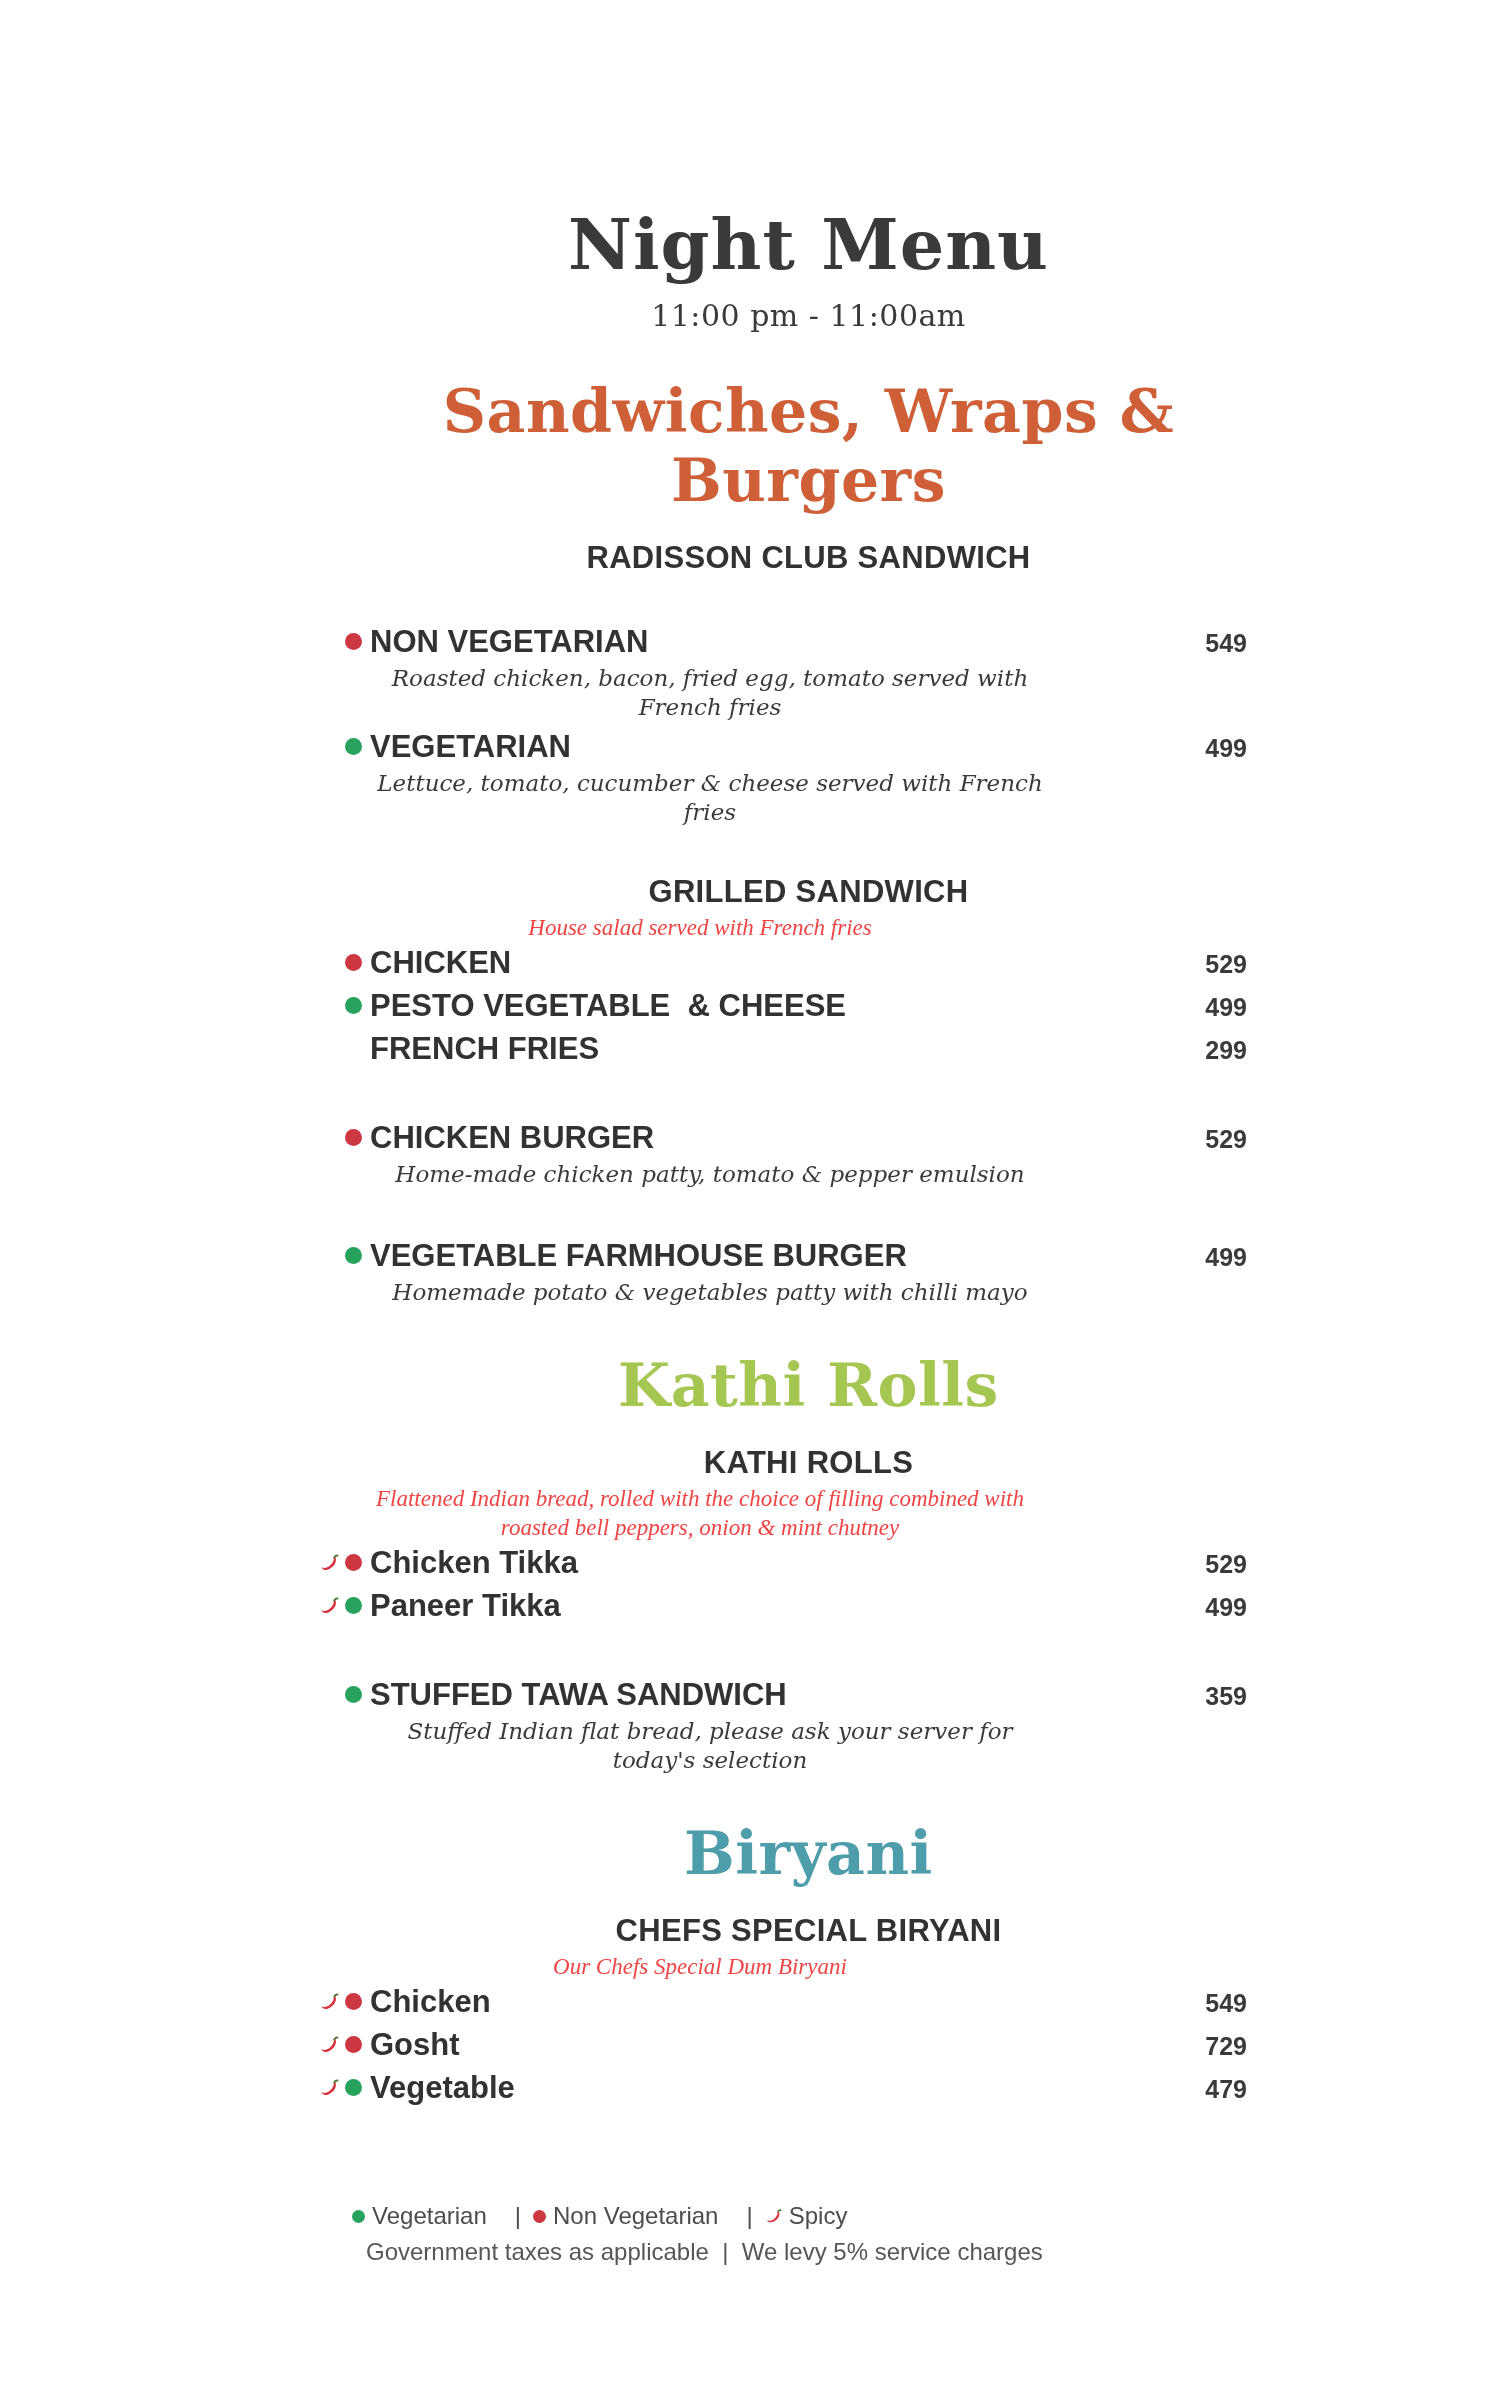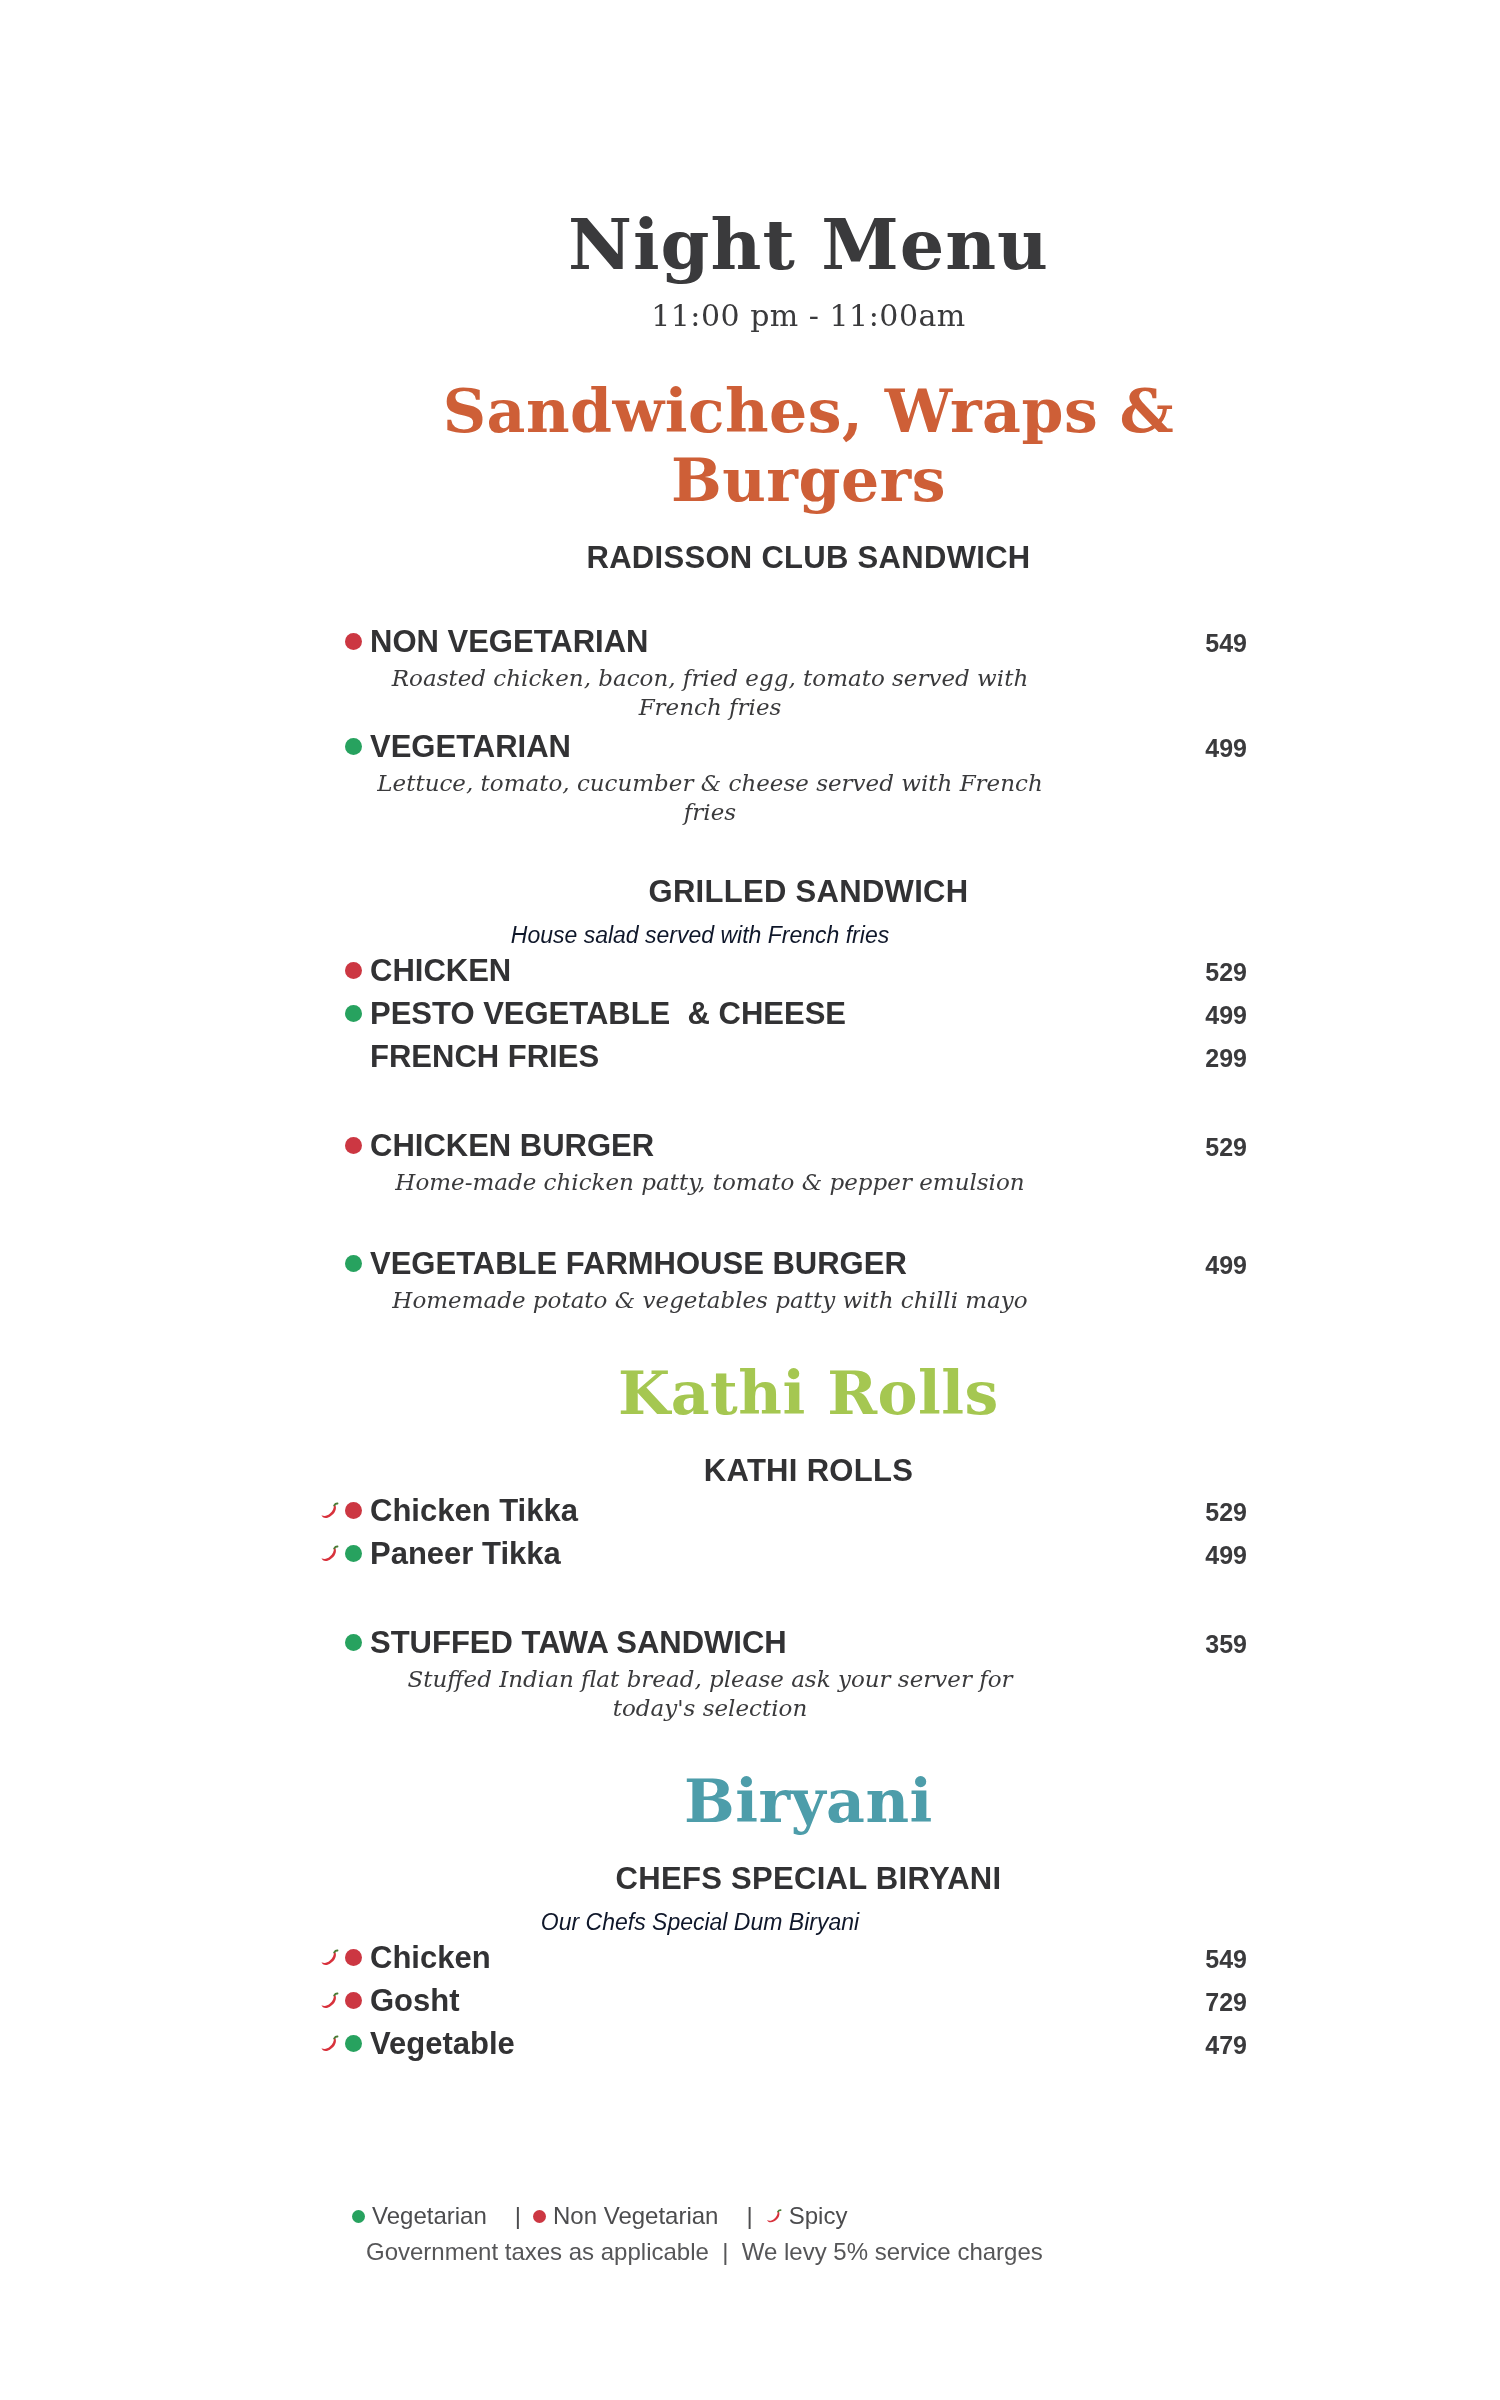--- a/index.html
+++ b/index.html
@@ -22,22 +22,22 @@
     font-family:"DejaVu Serif",serif;font-weight:700;font-size:60px;
     line-height:1.15;letter-spacing:0.5px;margin:8px;
   }
   .group{margin-top:46px;position:relative;}
   .group.first{margin-top:24px;}
   .group-name{
     font-size:31px;font-weight:700;line-height:38px;letter-spacing:0.3px;
     color:#323234;white-space:pre-wrap;
   }
   .group-desc{
-    font-family:Liberation Sans, sans-serif;font-style:italic;font-size:23px;
-    line-height:29px;max-width:660px;margin-top:10px;color:#0f172a;
+    font-family:Liberation Serif, serif;font-style:italic;font-size:23px;
+    line-height:29px;max-width:660px;margin-top:2px;color:#ef4444;
   }
   .items.after-name-gap{margin-top:44px;}
   .item{position:relative;}
   .item-row{display:flex;align-items:baseline;min-height:41px;}
   .item-name{
     font-size:31px;font-weight:700;line-height:41px;color:#323234;
     white-space:pre-wrap;
   }
   .item-price{margin-left:auto;font-size:25px;font-weight:700;line-height:41px;color:#3a3a3c;}
   .item-desc{
@@ -163,20 +163,21 @@
   </div>
               </div>
   </div>
           </div>
   </section>
         <section class="section">
     <h2 class="section-heading" style="color: rgb(165, 199, 81);">Kathi Rolls</h2>
     <div class="groups">
             <div class="group first">
     <div class="group-name">KATHI ROLLS</div>
+    <div class="group-desc">Flattened Indian bread, rolled with the choice of filling combined with roasted bell peppers, onion &amp; mint chutney</div>
     <div class="items">
                 <div class="item">
     <div class="item-row">
       <span class="markers">
                       <span class="chilli">
                         <svg viewBox="0 0 24 24" width="20" height="20">
                           <path d="M19.5 4.5 C21.6 9 19.8 14.8 13 18.8 C8 21.6 4 20 3 17 C6.2 18.6 9.8 18 12.8 15.4 C16.6 12.2 18.4 8.4 17.6 4.9 Z" fill="#d8323c"></path>
                           <path d="M18.3 5.2 C19.2 3.6 20.6 2.9 22.2 3" stroke="#4a7c35" stroke-width="2.2" fill="none" stroke-linecap="round"></path>
                         </svg>
                       </span>

